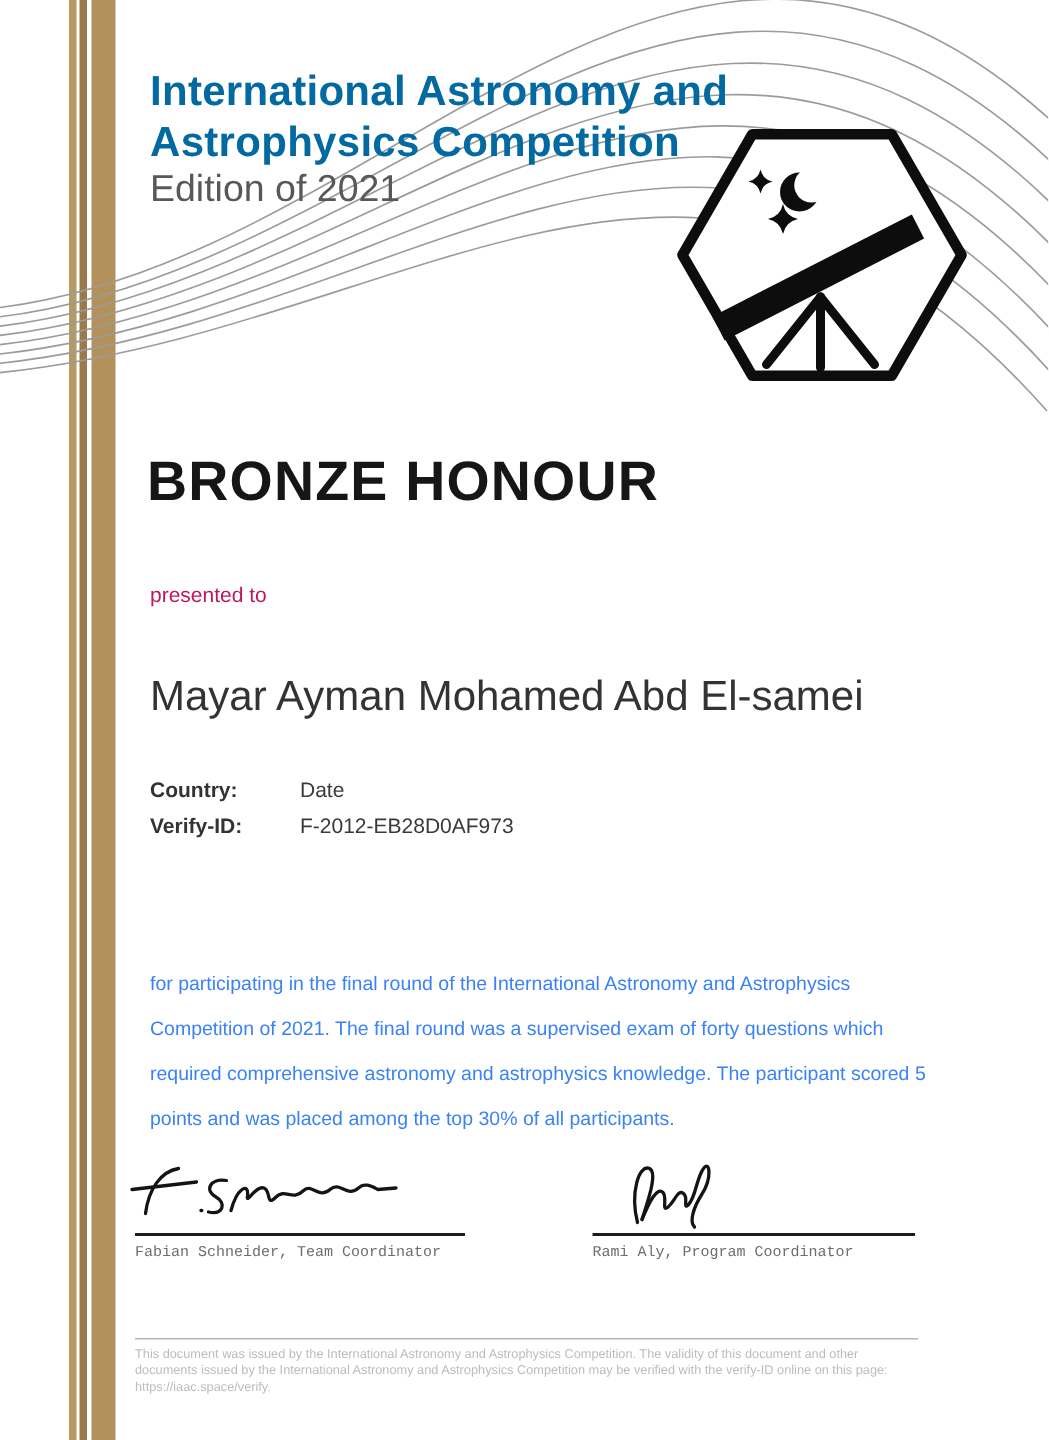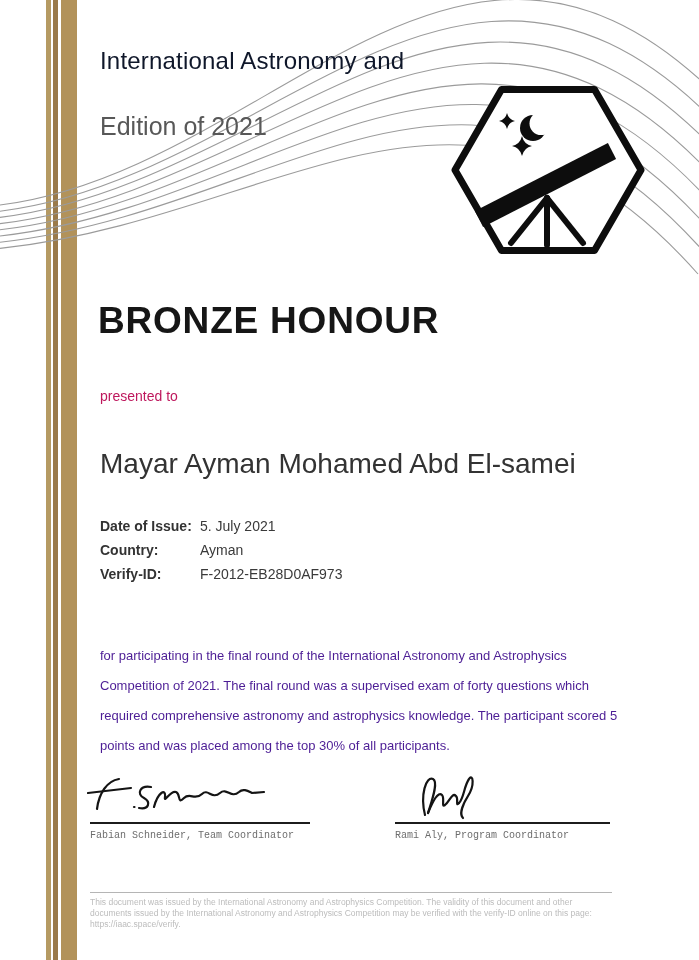--- a/index.html
+++ b/index.html
@@ -8,36 +8,36 @@
     font-family:"Liberation Sans","DejaVu Sans",sans-serif;color:#2e2e2e;
   }
   
   .stripe{position:absolute;top:0;height:960px;}
   .stripe-1{left:46px;width:5px;background:#b59a63;}
   .stripe-2{left:53px;width:5px;background:#9a7a4a;}
   .stripe-3{left:61px;width:16px;background:#b2925a;}
   
   .deco{position:absolute;left:0;top:0;width:699px;height:960px;pointer-events:none;}
   
-  .org-title{position:absolute;left:100px;top:44px;font-size:24px;font-weight:400;
-    line-height:34px;color:#0f172a;letter-spacing:0.2px;}
+  .org-title{position:absolute;left:100px;top:44px;font-size:28px;font-weight:700;
+    line-height:34px;color:#0369a1;letter-spacing:0.2px;}
   .edition{position:absolute;left:100px;top:112px;font-size:25px;color:#585858;}
   
   .honour{position:absolute;left:98px;top:300px;font-size:37px;font-weight:800;
     color:#161616;letter-spacing:0.8px;text-align:center;}
   .presented{position:absolute;left:100px;top:388px;font-size:14px;color:#be185d;}
   .recipient{position:absolute;left:100px;top:448px;font-size:28px;color:#333333;}
   
   .details{position:absolute;left:100px;top:514px;font-size:14px;color:#3a3a3a;}
   .detail-row{display:flex;height:24px;align-items:center;}
   .detail-label{width:100px;font-weight:600;color:#333333;}
   .detail-value{color:#3a3a3a;}
   
   .body-text{position:absolute;left:100px;top:641px;width:528px;font-size:13px;
-    line-height:30px;color:#4c1d95;}
+    line-height:30px;color:#3b82f6;}
   
   .sig-line{position:absolute;height:0;border-top:2px solid #1c1c1c;}
   .sig-line-left{left:90px;top:822px;width:220px;}
   .sig-line-right{left:395px;top:822px;width:215px;}
   .sig-label{position:absolute;font-size:10px;color:#6d6d6d;font-family:Liberation Mono, monospace;}
   .sig-label-left{left:90px;top:830px;}
   .sig-label-right{left:395px;top:830px;}
   
   .footer-rule{position:absolute;left:90px;top:892px;width:522px;height:0;
     border-top:1px solid #b5b5b5;}
@@ -88,35 +88,32 @@
     </g>
     <g stroke="#141414" stroke-width="2.2" fill="none" stroke-linecap="round">
       <path d="M425,815 C420,795 426,776 433,779 C439,782 431,803 428,813"></path>
       <path d="M428,813 C433,801 438,791 442,795 C445,798 441,808 445,805 C450,801 452,792 456,796 C459,799 455,807 459,803"></path>
       <path d="M459,803 C464,798 464,786 469,779 C473,773 475,785 468,796 C463,804 459,814 463,818"></path>
     </g>
   </svg>
 
   <div class="org-title">
     <div>International Astronomy and</div>
+    <div>Astrophysics Competition</div>
   </div>
   <div class="edition">Edition of 2021</div>
 
   <div class="honour">BRONZE HONOUR</div>
   <div class="presented">presented to</div>
   <div class="recipient">Mayar Ayman Mohamed Abd El-samei</div>
 
   <div class="details">
     <div class="detail-row">
-      <span class="detail-label">Date of Issue:</span>
-      <span class="detail-value">5. July 2021</span>
-    </div>
-    <div class="detail-row">
       <span class="detail-label">Country:</span>
-      <span class="detail-value">Ayman</span>
+      <span class="detail-value">Date</span>
     </div>
     <div class="detail-row">
       <span class="detail-label">Verify-ID:</span>
       <span class="detail-value">F-2012-EB28D0AF973</span>
     </div>
   </div>
 
   <div class="body-text">for participating in the final round of the International Astronomy and Astrophysics Competition of 2021. The final round was a supervised exam of forty questions which required comprehensive astronomy and astrophysics knowledge. The participant scored 5 points and was placed among the top 30% of all participants.</div>
 
   <div class="sig-line sig-line-left"></div>

